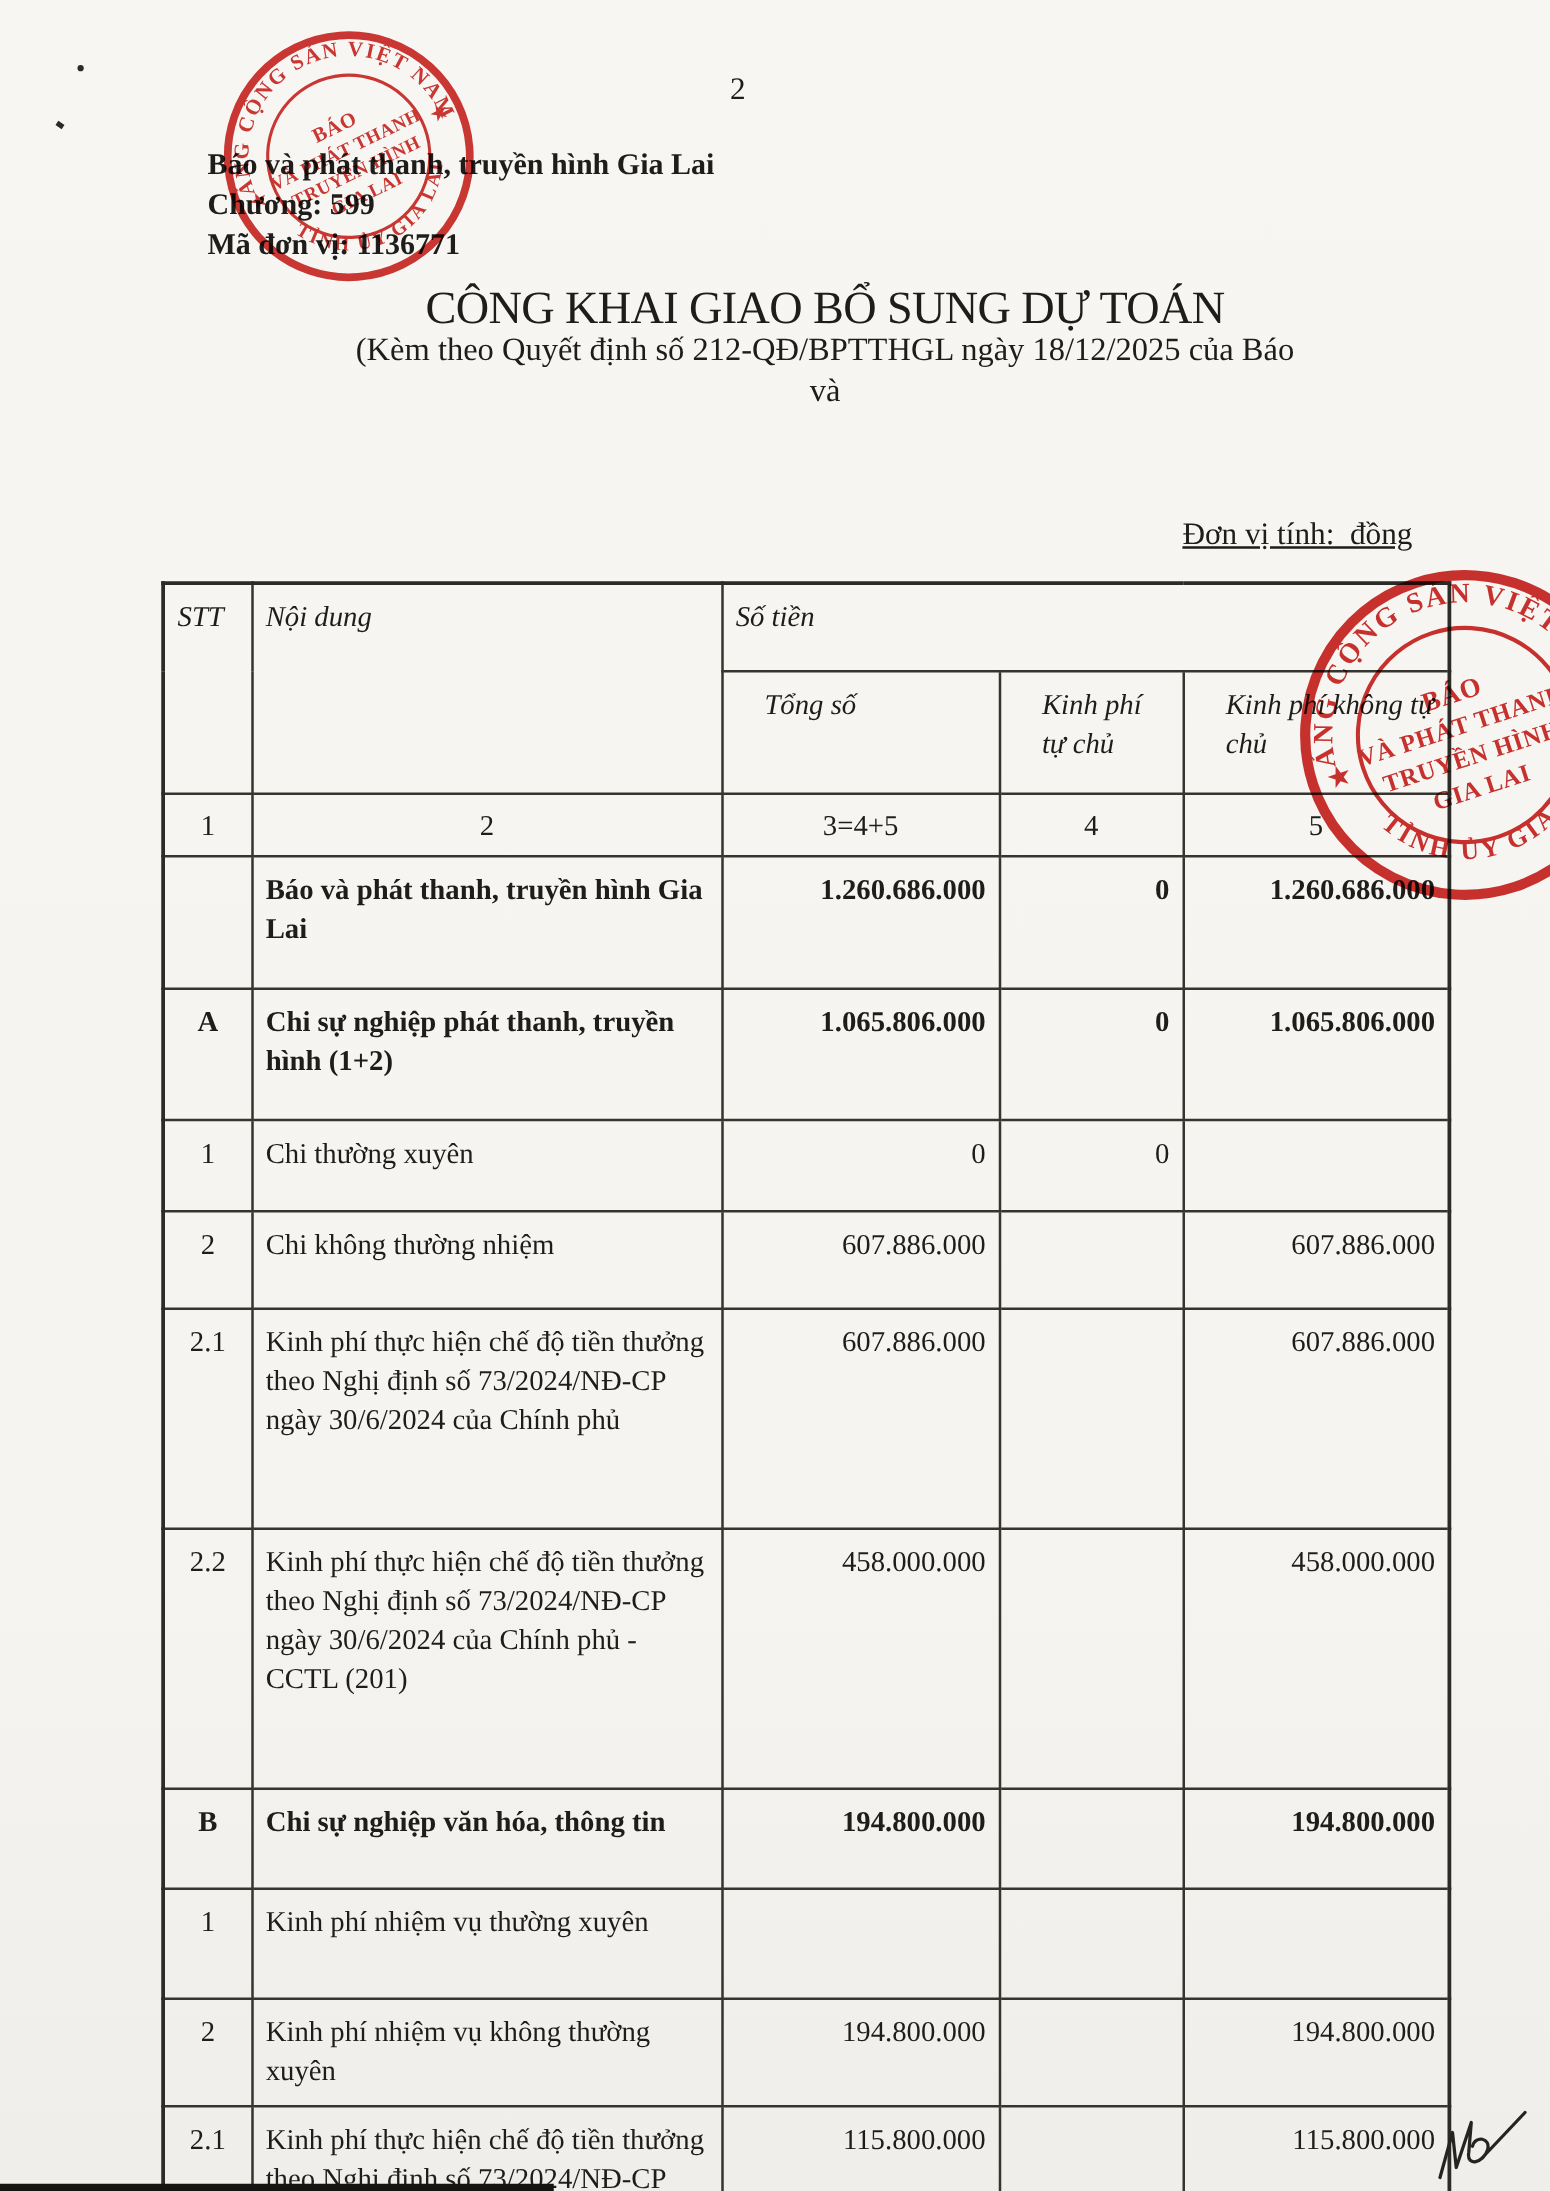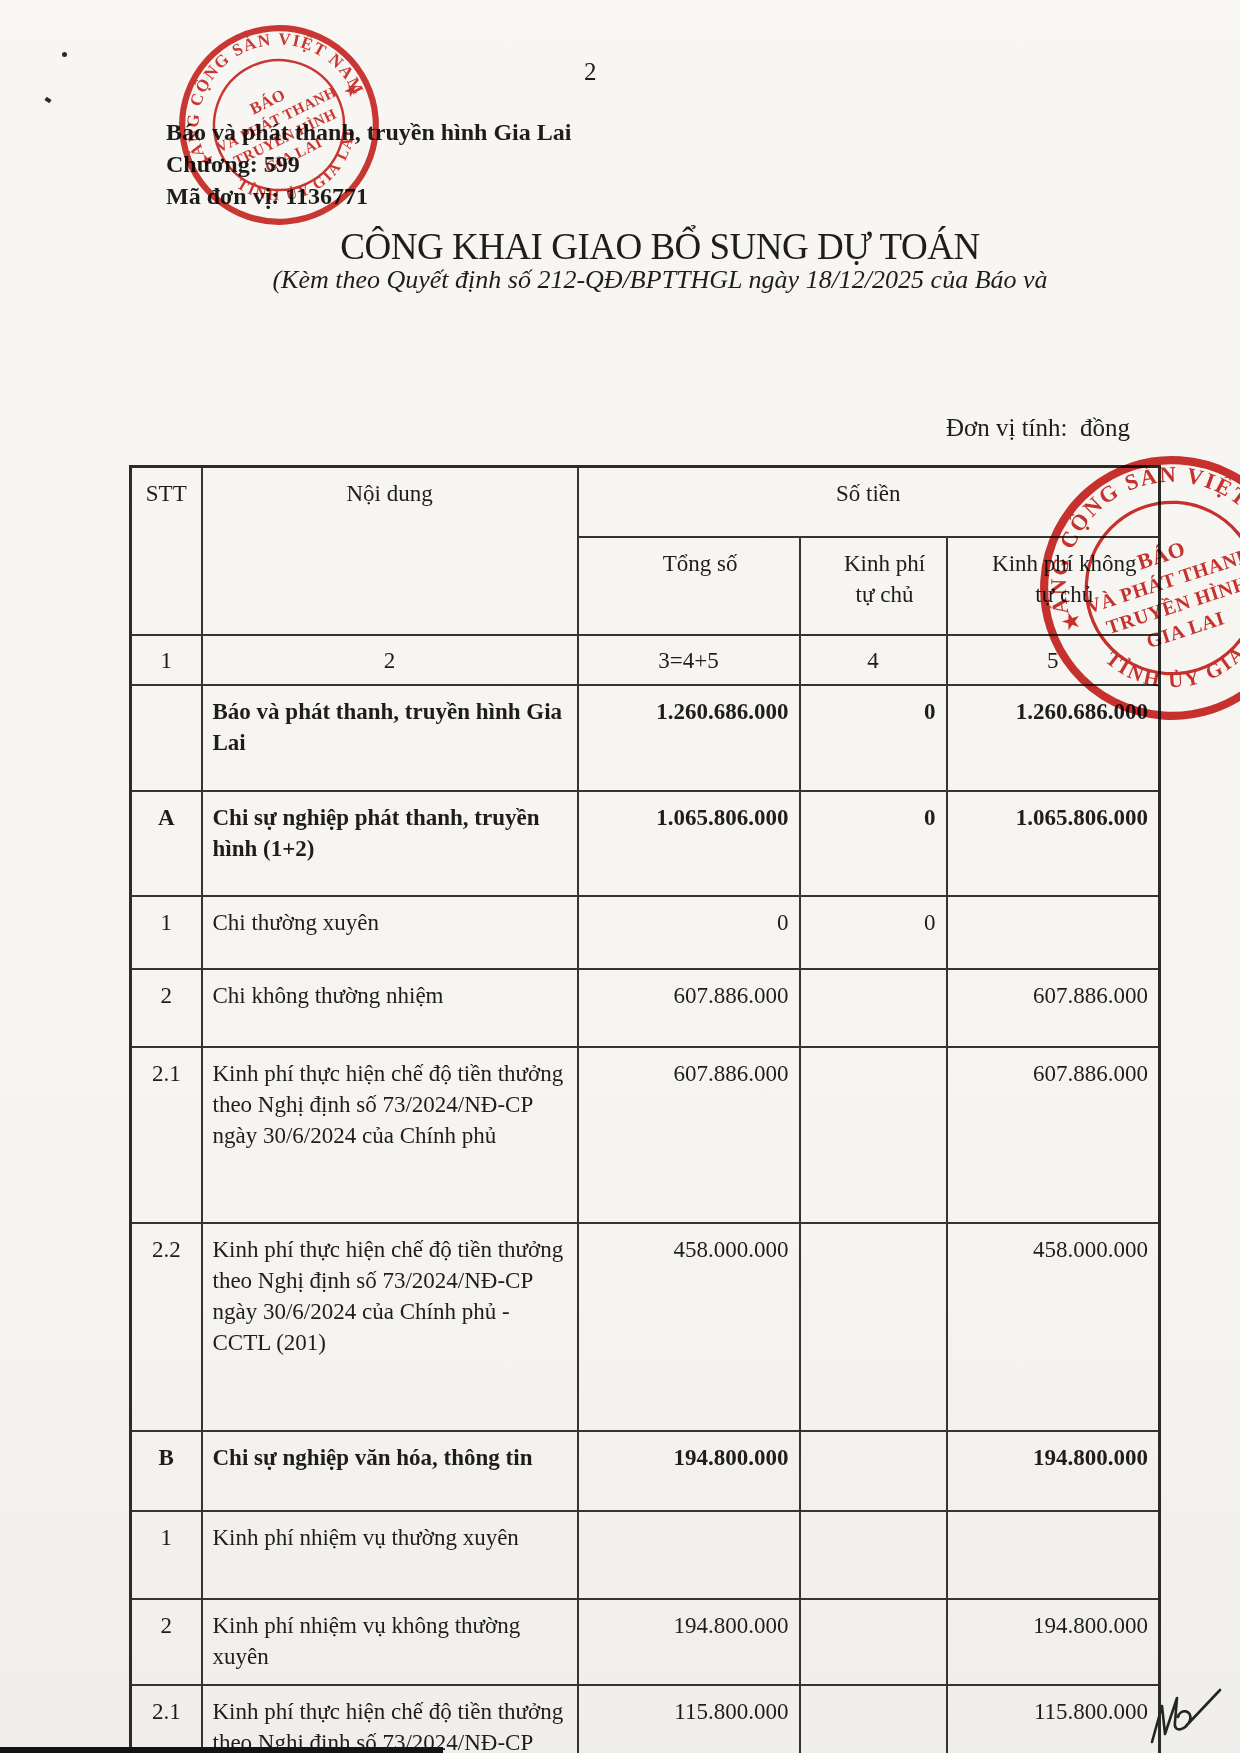--- a/index.html
+++ b/index.html
@@ -5,34 +5,34 @@
   html,body{margin:0;padding:0;background:#e9e8e4;}
   .page{
     position:relative; width:1240px; height:1753px; overflow:hidden;
     background:linear-gradient(180deg,#f7f6f2 0%,#f5f4f0 70%,#efeeea 100%);
     font-family:"Liberation Serif","DejaVu Serif",serif; color:#1e1d1b;
   }
   .pageno{position:absolute; top:58px; left:584px; font-size:25px;}
   .letterhead{position:absolute; left:166px; top:116px; font-weight:bold; font-size:24px; line-height:32px; white-space:nowrap;}
   .titleblock{position:absolute; left:270px; top:230px; width:780px; text-align:center;}
   .t1,.t2{font-size:37px; letter-spacing:-0.5px; line-height:33px;}
-  .tn{font-style:italic; font-size:26px; line-height:33px;}
-  .unitnote{position:absolute; top:414px; left:0; width:1130px; text-align:right; font-size:25px; white-space:pre;}
+  .tn{font-size:26px; line-height:33px;}
+  .unitnote{position:absolute; top:414px; left:0; width:1130px; text-align:right; font-size:25px; white-space:pre;text-decoration:underline;}
 
   table.main{
     position:absolute; left:129px; top:465px; width:1029px;
     border-collapse:collapse; table-layout:fixed; font-size:23px;
   }
   table.main td,table.main th{
     border:2px solid #35342f; vertical-align:top; padding:10px 10px 6px 10px;
     font-weight:normal; line-height:31px; overflow:hidden;
   }
   table.main{border:3px solid #2c2b27;}
   col.c1{width:71px;} col.c2{width:376px;} col.c3{width:222px;} col.c4{width:147px;} col.c5{width:213px;}
-  .hc{text-align:center; vertical-align:middle; padding:6px;}
+  .hc{text-align:left; vertical-align:middle; padding:6px;font-style:italic;}
   .num{text-align:right; padding-right:14px;}
   .num5{text-align:right; padding-right:28px;}
   .ctr{text-align:center;}
   tr.hdr1 td{height:52px;}
   tr.hdr2 td{height:80px;padding-left:33px;}
   tr.idx td{height:40px; vertical-align:middle; text-align:center; padding:4px;}
   tr.b td{font-weight:bold;}
   tr.r0 td{height:88px;} tr.r1 td{height:87px;} tr.r2 td{height:55px;}
   tr.r3 td{height:60px;} tr.r4 td{height:158px;} tr.r5 td{height:190px;}
   tr.r6 td{height:62px;} tr.r7 td{height:70px;} tr.r8 td{height:68px;}

